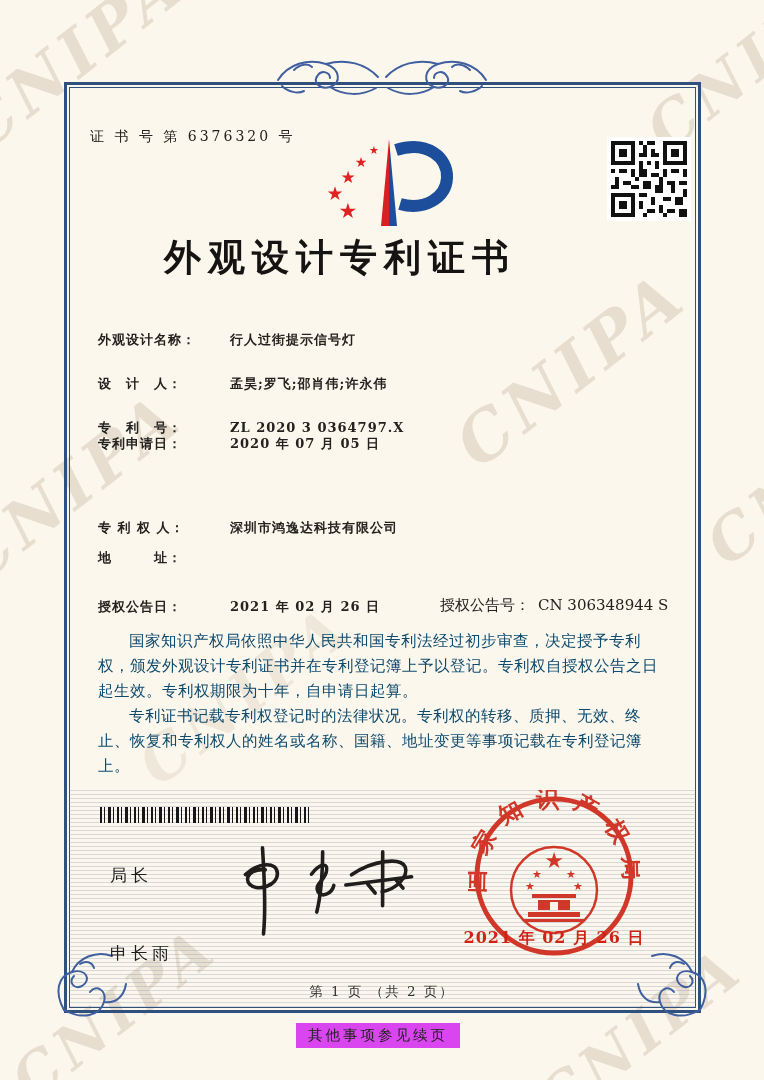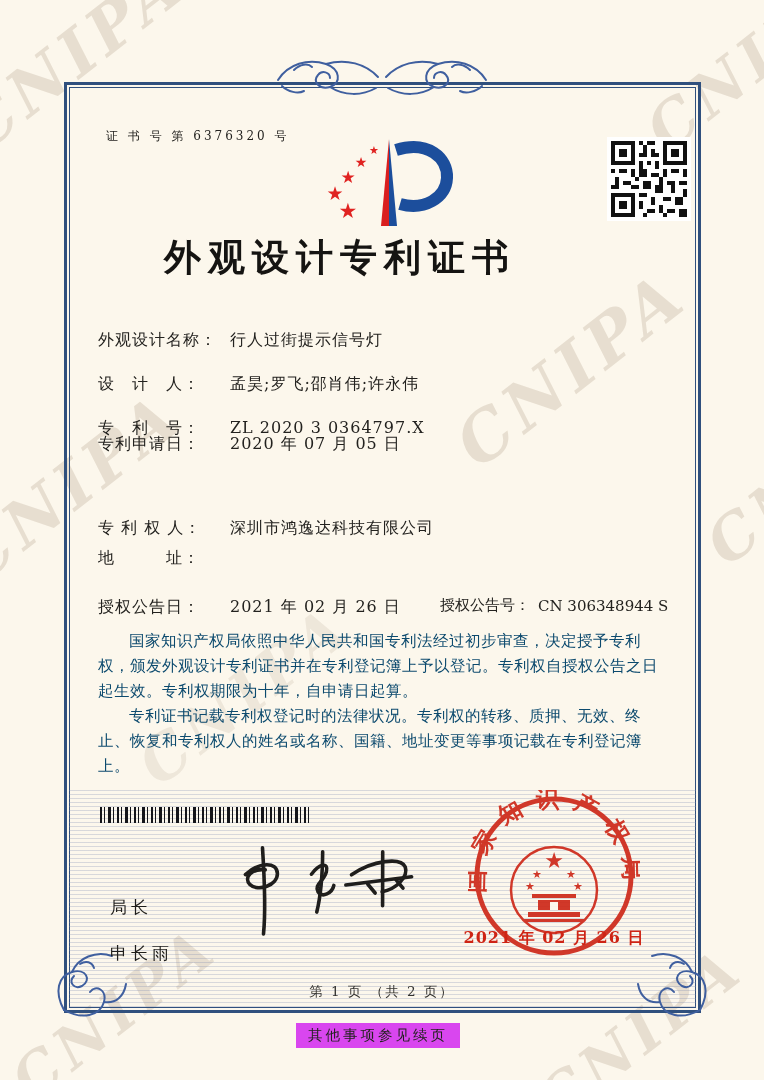--- a/index.html
+++ b/index.html
@@ -9,27 +9,27 @@
   
   .wm{position:absolute;font-family:"DejaVu Serif",serif;font-weight:bold;font-style:italic;
       color:rgba(158,138,110,.22);letter-spacing:6px;transform:rotate(-38deg);white-space:nowrap;
       pointer-events:none;user-select:none;}
   
   .frame{position:absolute;left:64px;top:82px;width:631px;height:925px;border:3px solid #30507e;}
   .frame-inner{position:absolute;inset:2px;border:1px solid #30507e;}
   .band{position:absolute;left:2px;right:2px;bottom:2px;height:218px;
         background:repeating-linear-gradient(180deg,rgba(120,135,175,.28) 0 1px,rgba(0,0,0,0) 1px 4px);}
   
-  .certno{left:106px;top:128px;font-size:12px;letter-spacing:3px;}
+  .certno{left:90px;top:128px;font-size:14px;letter-spacing:3px;}
   .title{left:0;width:680px;top:233px;text-align:center;font-size:37px;font-weight:bold;
          letter-spacing:7px;color:#151412;}
-  .row{left:98px;width:580px;display:flex;font-size:16px;line-height:22px;}
+  .row{left:98px;width:580px;display:flex;font-size:13px;line-height:22px;font-weight:bold;}
   .row .lab{flex:0 0 122px;letter-spacing:1px;white-space:nowrap;}
   .row .val{margin-left:10px;width:432px;letter-spacing:1px;}
-  .grant2{left:440px;width:280px;display:flex;font-size:15px;align-items:center;}
+  .grant2{left:440px;width:280px;display:flex;font-size:15px;}
   .paras{left:98px;width:572px;top:629px;font-size:15.5px;line-height:25px;letter-spacing:.5px;color:#0c4a6e;}
   .paras p{margin:0;text-indent:2em;}
   .barcode{left:100px;top:807px;width:211px;height:16px;
     background:repeating-linear-gradient(90deg,#15151a 0 2px,rgba(0,0,0,0) 2px 4px,#15151a 4px 5px,
       rgba(0,0,0,0) 5px 8px,#15151a 8px 11px,rgba(0,0,0,0) 11px 13px,#15151a 13px 14px,rgba(0,0,0,0) 14px 17px);}
   .signer{left:110px;font-size:17px;letter-spacing:4px;color:#1e1d1b;}
   .sealdate{left:462px;top:928px;width:184px;text-align:center;font-size:16px;letter-spacing:1px;
             color:#ce2415;font-weight:bold;}
   .pagenum{left:0;width:764px;top:983px;text-align:center;font-size:13.5px;letter-spacing:2px;color:#33322f;}
   .footnote{left:296px;top:1023px;background:#d946ef;padding:3px 12px;font-size:14.5px;letter-spacing:3px;}
@@ -190,21 +190,21 @@
   <span style="margin-left:8px;">CN 306348944 S</span>
 </div>
 
 <div class="abs paras">
   <p>国家知识产权局依照中华人民共和国专利法经过初步审查，决定授予专利权，颁发外观设计专利证书并在专利登记簿上予以登记。专利权自授权公告之日起生效。专利权期限为十年，自申请日起算。</p>
   <p>专利证书记载专利权登记时的法律状况。专利权的转移、质押、无效、终止、恢复和专利权人的姓名或名称、国籍、地址变更等事项记载在专利登记簿上。</p>
 </div>
 
 <div class="abs barcode"></div>
 
-<div class="abs signer" style="top:896px;">局长</div>
+<div class="abs signer" style="top:864px;">局长</div>
 <div class="abs signer" style="top:942px;">申长雨</div>
 
 <svg class="abs" style="left:216px;top:840px;transform:rotate(-2deg);" width="204" height="100" viewBox="0 0 204 100">
   <g fill="none" stroke="#1f1e1c" stroke-width="3.6" stroke-linecap="round">
     <path d="M30,32 C44,20 62,20 62,32 C62,44 42,50 34,42 C28,35 36,26 50,28"></path>
     <path d="M48,6 C49,40 49,70 46,92"></path>
     <path d="M96,34 C104,24 114,22 111,32 C108,42 98,44 102,52 C106,58 116,54 118,46"></path>
     <path d="M108,12 C107,36 104,58 100,72"></path>
     <path d="M136,36 C158,22 186,20 190,30 C193,40 180,52 166,54"></path>
     <path d="M130,46 L196,40"></path>

